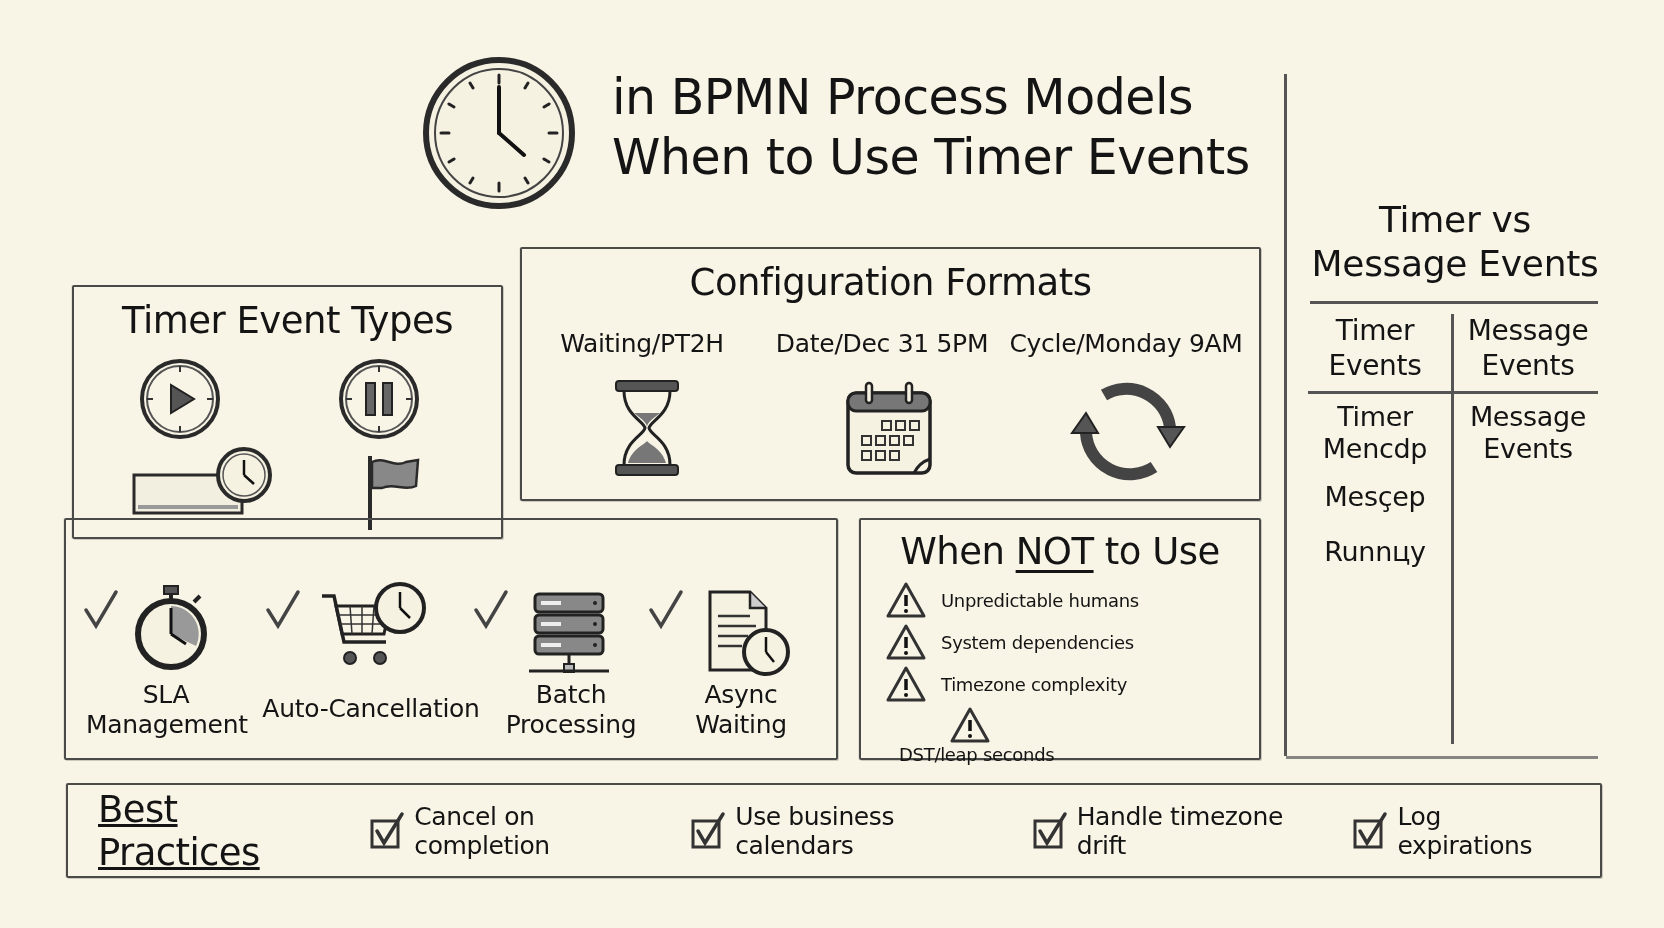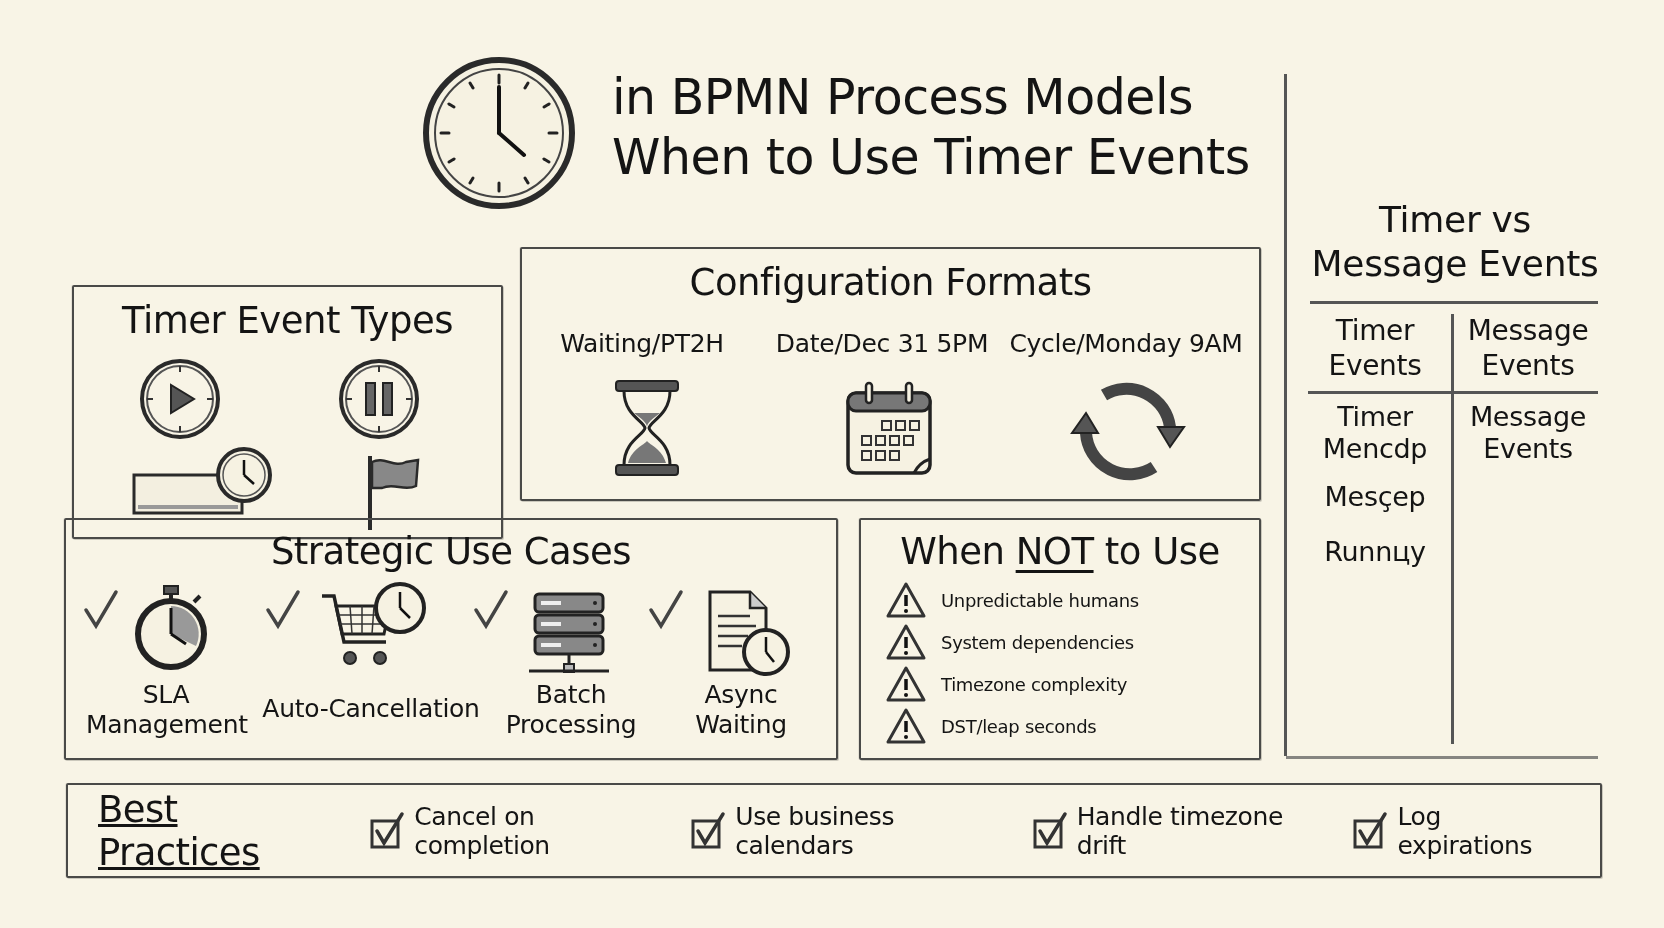--- a/index.html
+++ b/index.html
@@ -154,21 +154,20 @@
     <svg width="116" height="104" viewBox="0 0 116 104">
       <path d="M34 18 A 44 44 0 0 1 100 50" fill="none" stroke="#444" stroke-width="12"></path>
       <polygon points="88,50 114,50 100,70" fill="#555" stroke="#222" stroke-width="2"></polygon>
       <path d="M84 90 A 44 44 0 0 1 16 56" fill="none" stroke="#444" stroke-width="12"></path>
       <polygon points="2,56 28,56 16,36" fill="#555" stroke="#222" stroke-width="2"></polygon>
     </svg>
   </div>
 </div>
 
 <div class="box" style="left:64px; top:518px; width:770px; height:238px;">
-  <div class="box-title" style="top:10px; left:0; right:0;">Strategic Use Cases</div>
 
   <div class="abs" style="left:18px; top:70px;"><svg width="34" height="40">
         <path d="M2 20 L 12 36 L 32 2" fill="none" stroke="#444" stroke-width="3.5" stroke-linecap="round"></path>
       </svg></div>
   <div class="abs" style="left:200px; top:70px;"><svg width="34" height="40">
         <path d="M2 20 L 12 36 L 32 2" fill="none" stroke="#444" stroke-width="3.5" stroke-linecap="round"></path>
       </svg></div>
   <div class="abs" style="left:408px; top:70px;"><svg width="34" height="40">
         <path d="M2 20 L 12 36 L 32 2" fill="none" stroke="#444" stroke-width="3.5" stroke-linecap="round"></path>
       </svg></div>
@@ -280,21 +279,21 @@
     <span class="t">System dependencies</span>
   </div>
   <div class="warn-row" style="top:144px;">
     <svg width="42" height="38" viewBox="0 0 42 38">
         <path d="M21 3 L 39 35 L 3 35 Z" fill="none" stroke="#333" stroke-width="3" stroke-linejoin="round"></path>
         <line x1="21" y1="14" x2="21" y2="25" stroke="#111" stroke-width="3.5"></line>
         <circle cx="21" cy="30" r="2" fill="#111"></circle>
       </svg>
     <span class="t">Timezone complexity</span>
   </div>
-  <div class="warn-row" style="top:186px;">
+  <div class="warn-row" style="top:186px;flex-direction:column;">
     <svg width="42" height="38" viewBox="0 0 42 38">
         <path d="M21 3 L 39 35 L 3 35 Z" fill="none" stroke="#333" stroke-width="3" stroke-linejoin="round"></path>
         <line x1="21" y1="14" x2="21" y2="25" stroke="#111" stroke-width="3.5"></line>
         <circle cx="21" cy="30" r="2" fill="#111"></circle>
       </svg>
     <span class="t">DST/leap seconds</span>
   </div>
 </div>
 
 <div class="vline" style="left:1284px; top:74px; height:682px;"></div>

